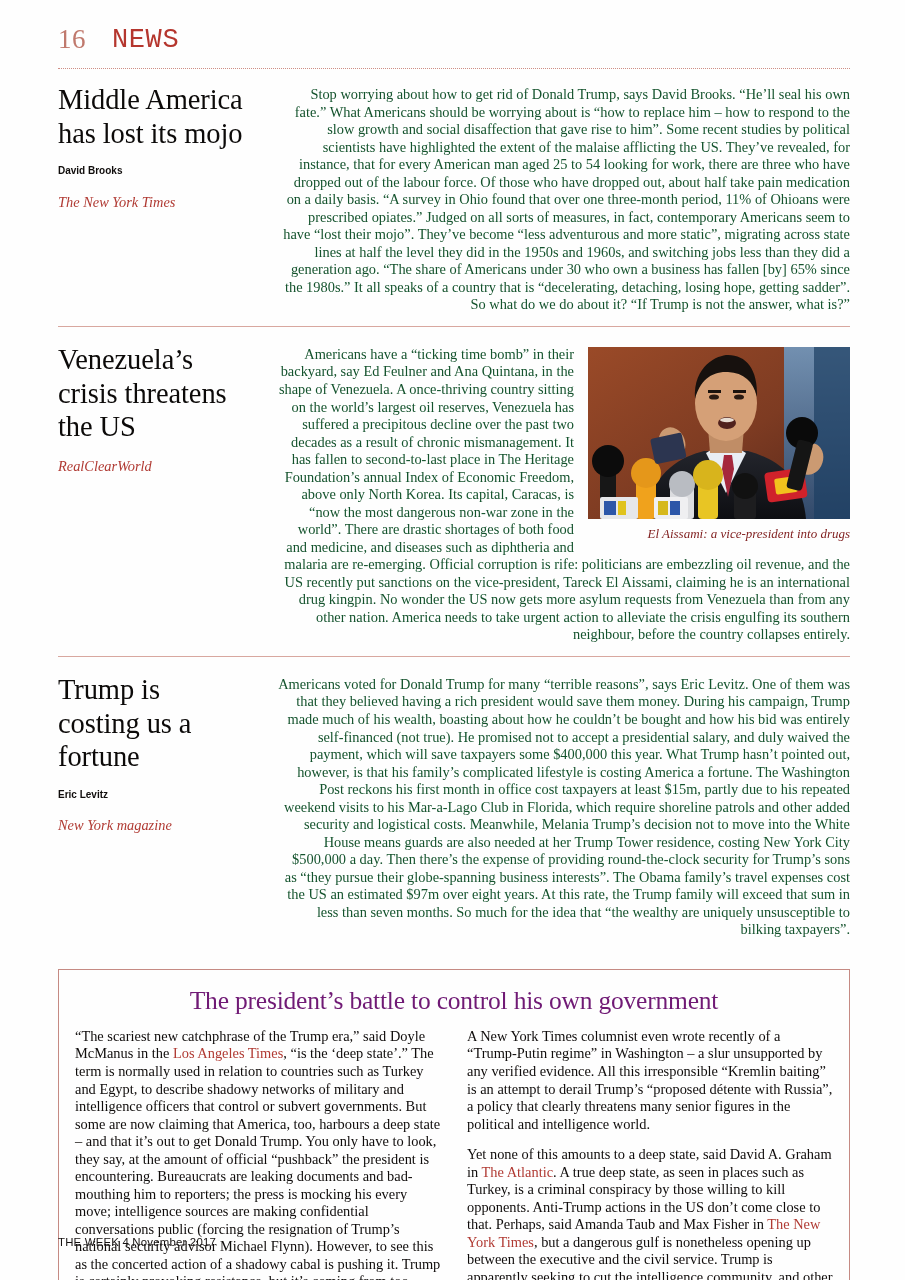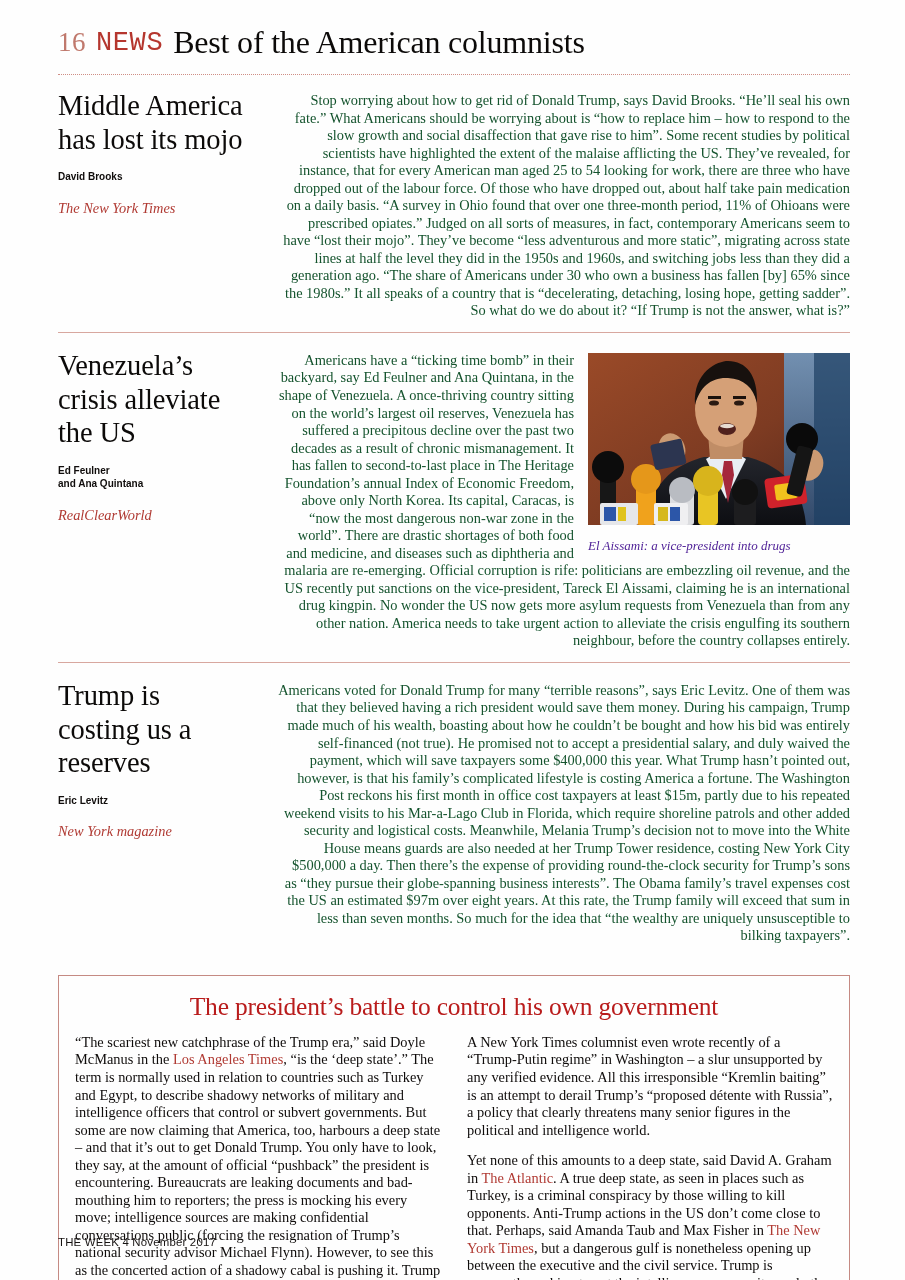--- a/index.html
+++ b/index.html
@@ -27,22 +27,22 @@
   .content {
     position: absolute;
     left: 58px;
     top: 24px;
     width: 792px;
   }
 
   
   .masthead {
     display: flex;
-    align-items: center;
-    gap: 10px;
+    align-items: flex-end;
+    gap: 26px;
     padding-bottom: 4px;
   }
   .folio {
     font-family: "Liberation Serif", serif;
     font-size: 27px;
     letter-spacing: 0.5px;
     color: #c0796d;
     font-weight: 400;
   }
   .section-name {
@@ -140,44 +140,44 @@
     display: block;
     background: #2b1b16;
     position: relative;
     overflow: hidden;
   }
   .photo svg { display: block; }
   .caption {
     font-family: "Liberation Serif", serif;
     font-style: italic;
     font-size: 13px;
-    color: #4c1d95;
-    text-align: left;
-    margin-top: 13px;
+    color: #7f1d1d;
+    text-align: right;
+    margin-top: 7px;
     line-height: 1.2;
   }
 
   
   .a3 { padding-top: 16px; padding-bottom: 16px; }
   .a3 .col-body { padding-top: 3px; }
 
   
   .feature-box {
     border: 1.2px solid #c58a83;
     margin-top: 14px;
     padding: 14px 16px 16px 16px;
     box-sizing: border-box;
   }
   .feature-title {
     font-family: "Liberation Serif", serif;
     font-size: 25.5px;
     font-weight: 400;
     text-align: center;
     margin: 2px 0 12px 0;
-    color: #b91c1c;
+    color: #701a75;
     letter-spacing: -0.2px;
   }
   .feature-cols {
     display: flex;
     gap: 26px;
   }
   .feature-col {
     flex: 1 1 0;
     min-width: 0;
   }
@@ -206,40 +206,38 @@
 </style>
 </head>
 <body>
 
 <div class="page">
   <div class="content">
 
     <div class="masthead">
       <span class="folio">16</span>
       <span class="section-name">NEWS</span>
-      <span class="page-title">Best of the American columnists</span>
     </div>
     <hr class="rule-dotted">
 
     <div class="article a1">
       <div class="col-head">
         <h2 class="headline">Middle America has lost its mojo</h2>
         <div class="byline">David Brooks</div>
         <div class="source">The New York Times</div>
       </div>
       <div class="col-body">
         <p class="body-text">Stop worrying about how to get rid of Donald Trump, says David Brooks. “He’ll seal his own fate.” What Americans should be worrying about is “how to replace him – how to respond to the slow growth and social disaffection that gave rise to him”. Some recent studies by political scientists have highlighted the extent of the malaise afflicting the US. They’ve revealed, for instance, that for every American man aged 25 to 54 looking for work, there are three who have dropped out of the labour force. Of those who have dropped out, about half take pain medication on a daily basis. “A survey in Ohio found that over one three-month period, 11% of Ohioans were prescribed opiates.” Judged on all sorts of measures, in fact, contemporary Americans seem to have “lost their mojo”. They’ve become “less adventurous and more static”, migrating across state lines at half the level they did in the 1950s and 1960s, and switching jobs less than they did a generation ago. “The share of Americans under 30 who own a business has fallen [by] 65% since the 1980s.” It all speaks of a country that is “decelerating, detaching, losing hope, getting sadder”. So what do we do about it? “If Trump is not the answer, what is?”</p>
       </div>
     </div>
     <hr class="rule-thin">
 
     <div class="article a2">
       <div class="col-head">
-        <h2 class="headline">Venezuela’s crisis alleviate the US</h2>
-        <div class="byline">Ed Feulner<br>and Ana Quintana</div>
+        <h2 class="headline">Venezuela’s crisis threatens the US</h2>
         <div class="source">RealClearWorld</div>
       </div>
       <div class="col-body wrapwrap">
         <figure class="photo-figure">
           <div class="photo">
             <svg width="262" height="172" viewBox="0 0 262 172" aria-hidden="true">
               <defs>
                 <linearGradient id="wallg" x1="0" y1="0" x2="1" y2="1">
                   <stop offset="0%" stop-color="#9a4a28"></stop>
                   <stop offset="55%" stop-color="#7d3b22"></stop>
@@ -308,21 +306,21 @@
           </div>
           <figcaption class="caption">El Aissami: a vice-president into drugs</figcaption>
         </figure>
         <p class="body-text">Americans have a “ticking time bomb” in their backyard, say Ed Feulner and Ana Quintana, in the shape of Venezuela. A once-thriving country sitting on the world’s largest oil reserves, Venezuela has suffered a precipitous decline over the past two decades as a result of chronic mismanagement. It has fallen to second-to-last place in The Heritage Foundation’s annual Index of Economic Freedom, above only North Korea. Its capital, Caracas, is “now the most dangerous non-war zone in the world”. There are drastic shortages of both food and medicine, and diseases such as diphtheria and malaria are re-emerging. Official corruption is rife: politicians are embezzling oil revenue, and the US recently put sanctions on the vice-president, Tareck El Aissami, claiming he is an international drug kingpin. No wonder the US now gets more asylum requests from Venezuela than from any other nation. America needs to take urgent action to alleviate the crisis engulfing its southern neighbour, before the country collapses entirely.</p>
       </div>
     </div>
     <hr class="rule-thin">
 
     <div class="article a3">
       <div class="col-head">
-        <h2 class="headline">Trump is costing us a reserves</h2>
+        <h2 class="headline">Trump is costing us a fortune</h2>
         <div class="byline">Eric Levitz</div>
         <div class="source">New York magazine</div>
       </div>
       <div class="col-body">
         <p class="body-text">Americans voted for Donald Trump for many “terrible reasons”, says Eric Levitz. One of them was that they believed having a rich president would save them money. During his campaign, Trump made much of his wealth, boasting about how he couldn’t be bought and how his bid was entirely self-financed (not true). He promised not to accept a presidential salary, and duly waived the payment, which will save taxpayers some $400,000 this year. What Trump hasn’t pointed out, however, is that his family’s complicated lifestyle is costing America a fortune. The Washington Post reckons his first month in office cost taxpayers at least $15m, partly due to his repeated weekend visits to his Mar-a-Lago Club in Florida, which require shoreline patrols and other added security and logistical costs. Meanwhile, Melania Trump’s decision not to move into the White House means guards are also needed at her Trump Tower residence, costing New York City $500,000 a day. Then there’s the expense of providing round-the-clock security for Trump’s sons as “they pursue their globe-spanning business interests”. The Obama family’s travel expenses cost the US an estimated $97m over eight years. At this rate, the Trump family will exceed that sum in less than seven months. So much for the idea that “the wealthy are uniquely unsusceptible to bilking taxpayers”.</p>
       </div>
     </div>
 
     <div class="feature-box">
       <h2 class="feature-title">The president’s battle to control his own government</h2>

